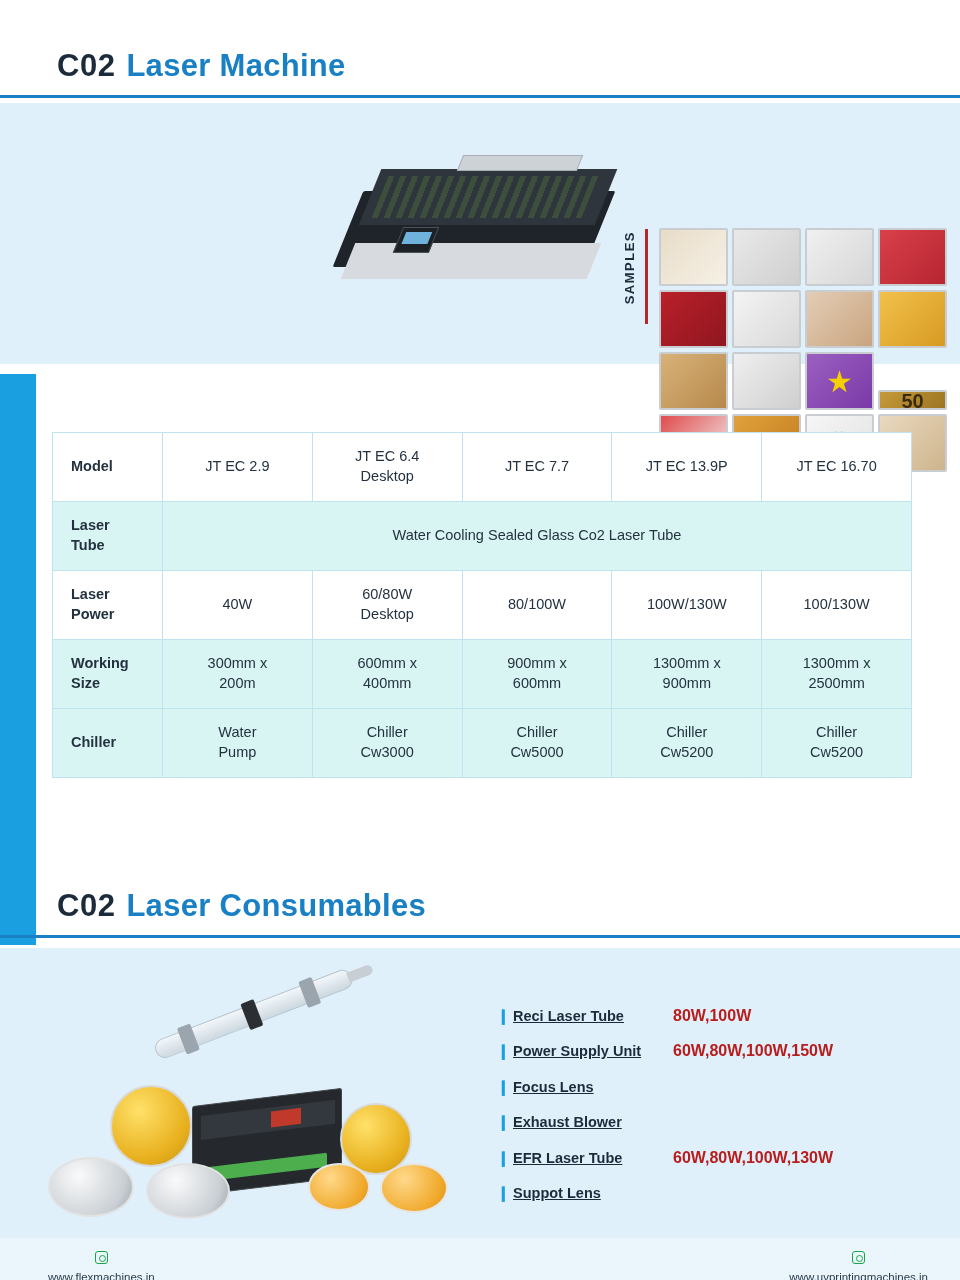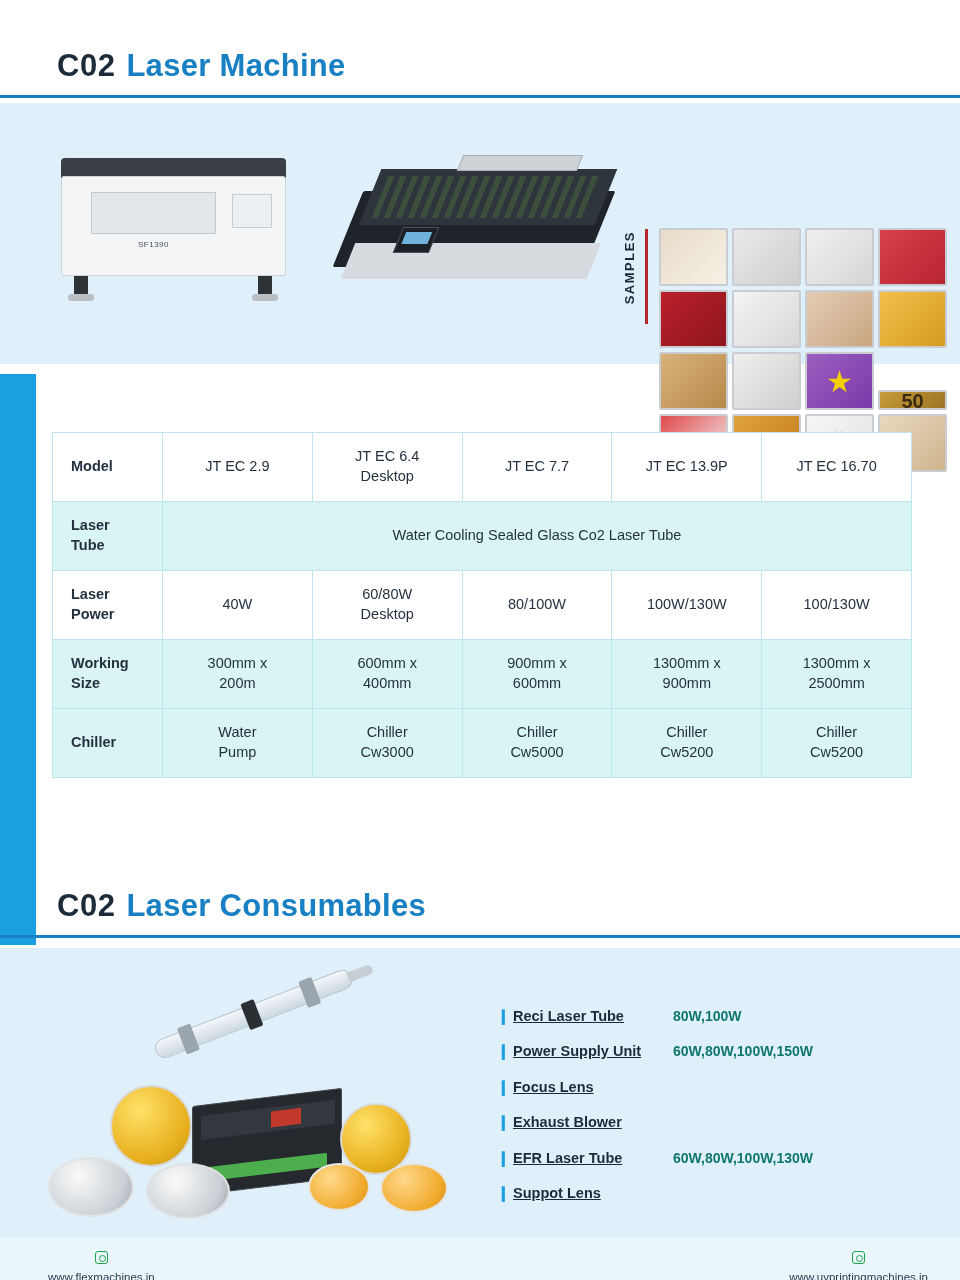--- a/index.html
+++ b/index.html
@@ -71,21 +71,21 @@
   
   .consumables-band {
     position: absolute; left: 0; top: 948px; width: 960px; height: 290px;
     background: #dff0fa;
   }
   .consum-img { position: absolute; left: 40px; top: 985px; width: 430px; height: 250px; }
   .consum-list { position: absolute; left: 497px; top: 998px; width: 420px; }
   .consum-row { display: flex; align-items: center; height: 35.5px; }
   .bullet { width: 16px; color: #1a9fe0; font-weight: bold; font-size: 15px; }
   .consum-name { width: 160px; font-size: 14.5px; font-weight: bold; color: #1c2b3a; text-decoration: underline; }
-  .consum-val { font-size: 14px; font-weight: bold; color: #0f766e; }
+  .consum-val { font-size: 16px; font-weight: bold; color: #b91c1c; }
 
   
   .footer { position: absolute; left: 0; top: 1238px; width: 960px; height: 42px; background: #eaf6fc; }
   .foot-item { position: absolute; display: flex; align-items: center; gap: 7px; top: 13px; flex-direction: column; }
   .foot-item.left { left: 48px; }
   .foot-item.right { right: 32px; }
   .ig-icon { width: 13px; height: 13px; border: 1.6px solid #1aa44a; border-radius: 3px; position: relative; }
   .ig-icon::after { content: ""; position: absolute; left: 3px; top: 3px; width: 5px; height: 5px; border: 1.4px solid #1aa44a; border-radius: 50%; }
   .foot-text { font-size: 11.5px; color: #2a3b4a; }
 
@@ -151,33 +151,20 @@
   <div style="padding-top:48px;">
     <div class="section-title">
       <span class="title-dark">C02</span>
       <span class="title-blue">Laser Machine</span>
     </div>
     <div class="rule"></div>
   </div>
 
   <div class="hero">
 
-    <div class="machine-a">
-      <div class="m-a-top">
-        <span class="m-a-brand">SENFENG</span>
-      </div>
-      <div class="m-a-body"></div>
-      <div class="m-a-window"></div>
-      <div class="m-a-panel"></div>
-      <div class="m-a-label">SF1390</div>
-      <div class="m-a-legl"></div>
-      <div class="m-a-legr"></div>
-      <div class="m-a-foot" style="left:22px;"></div>
-      <div class="m-a-foot" style="left:206px;"></div>
-    </div>
 
     <div class="machine-b">
       <div class="m-b-bed"></div>
       <div class="m-b-side"></div>
       <div class="m-b-bed-top"></div>
       <div class="m-b-grid"></div>
       <div class="m-b-gantry"></div>
       <div class="m-b-ctrl"></div>
     </div>
 

